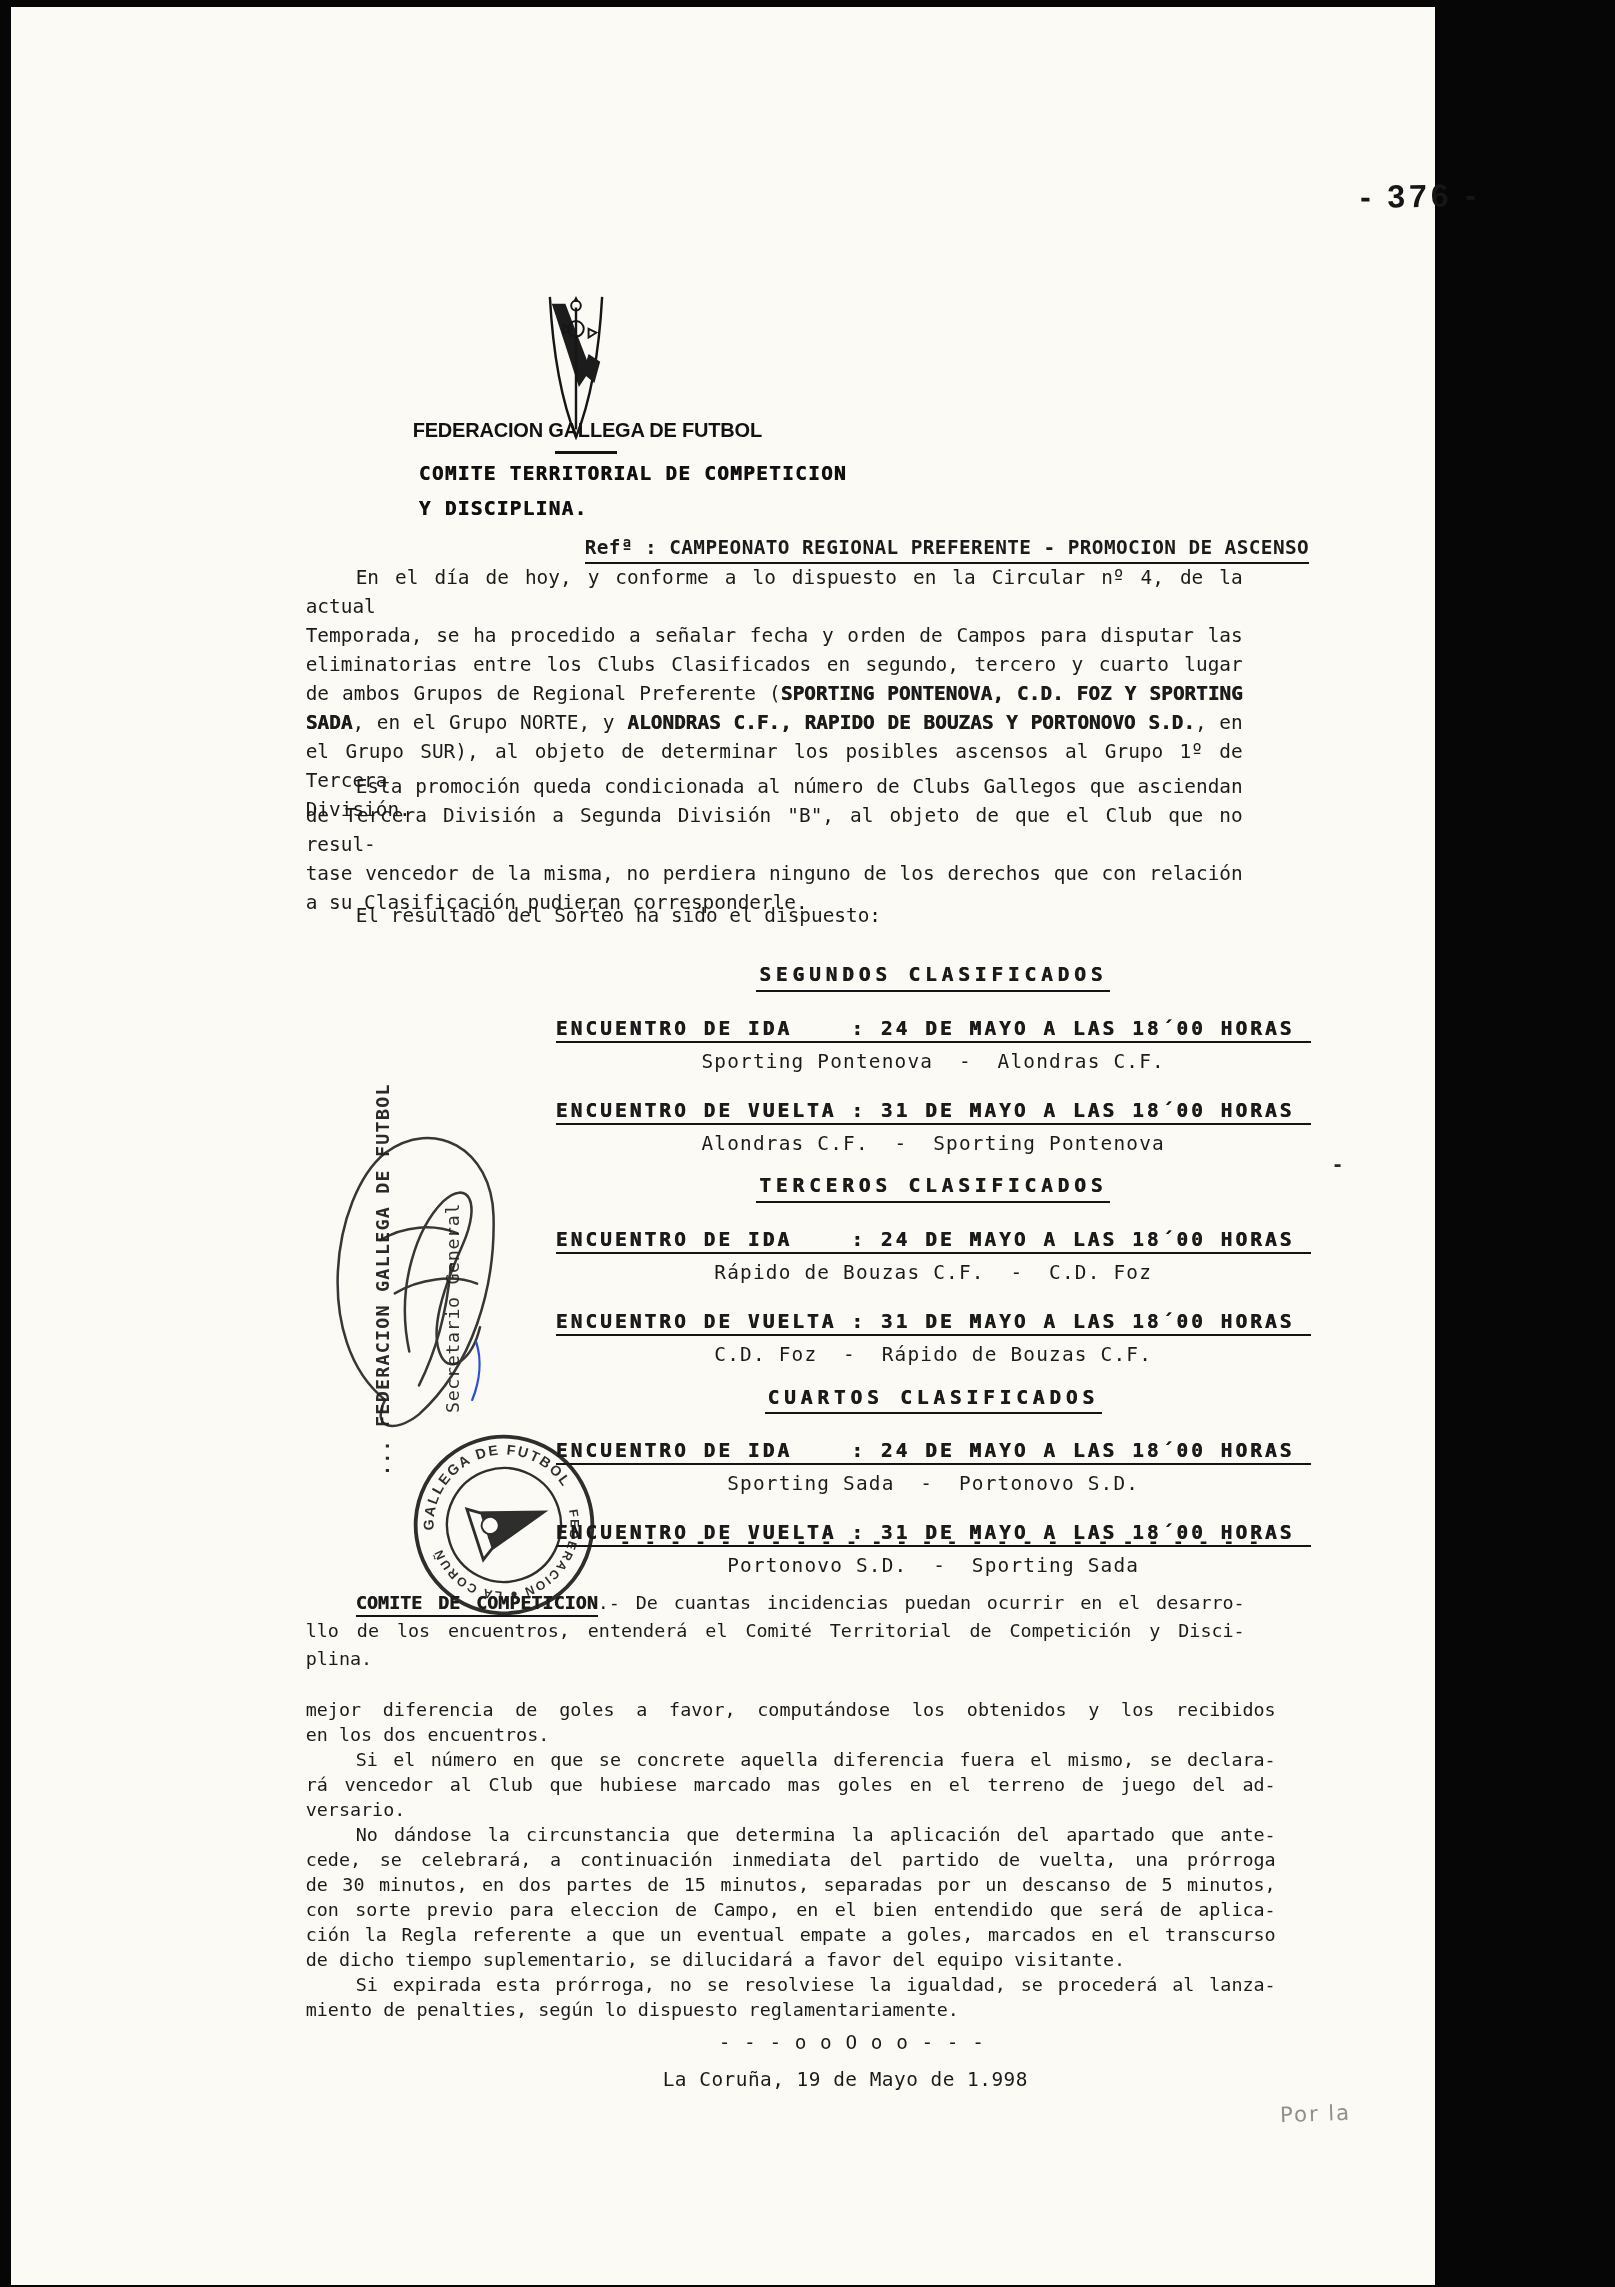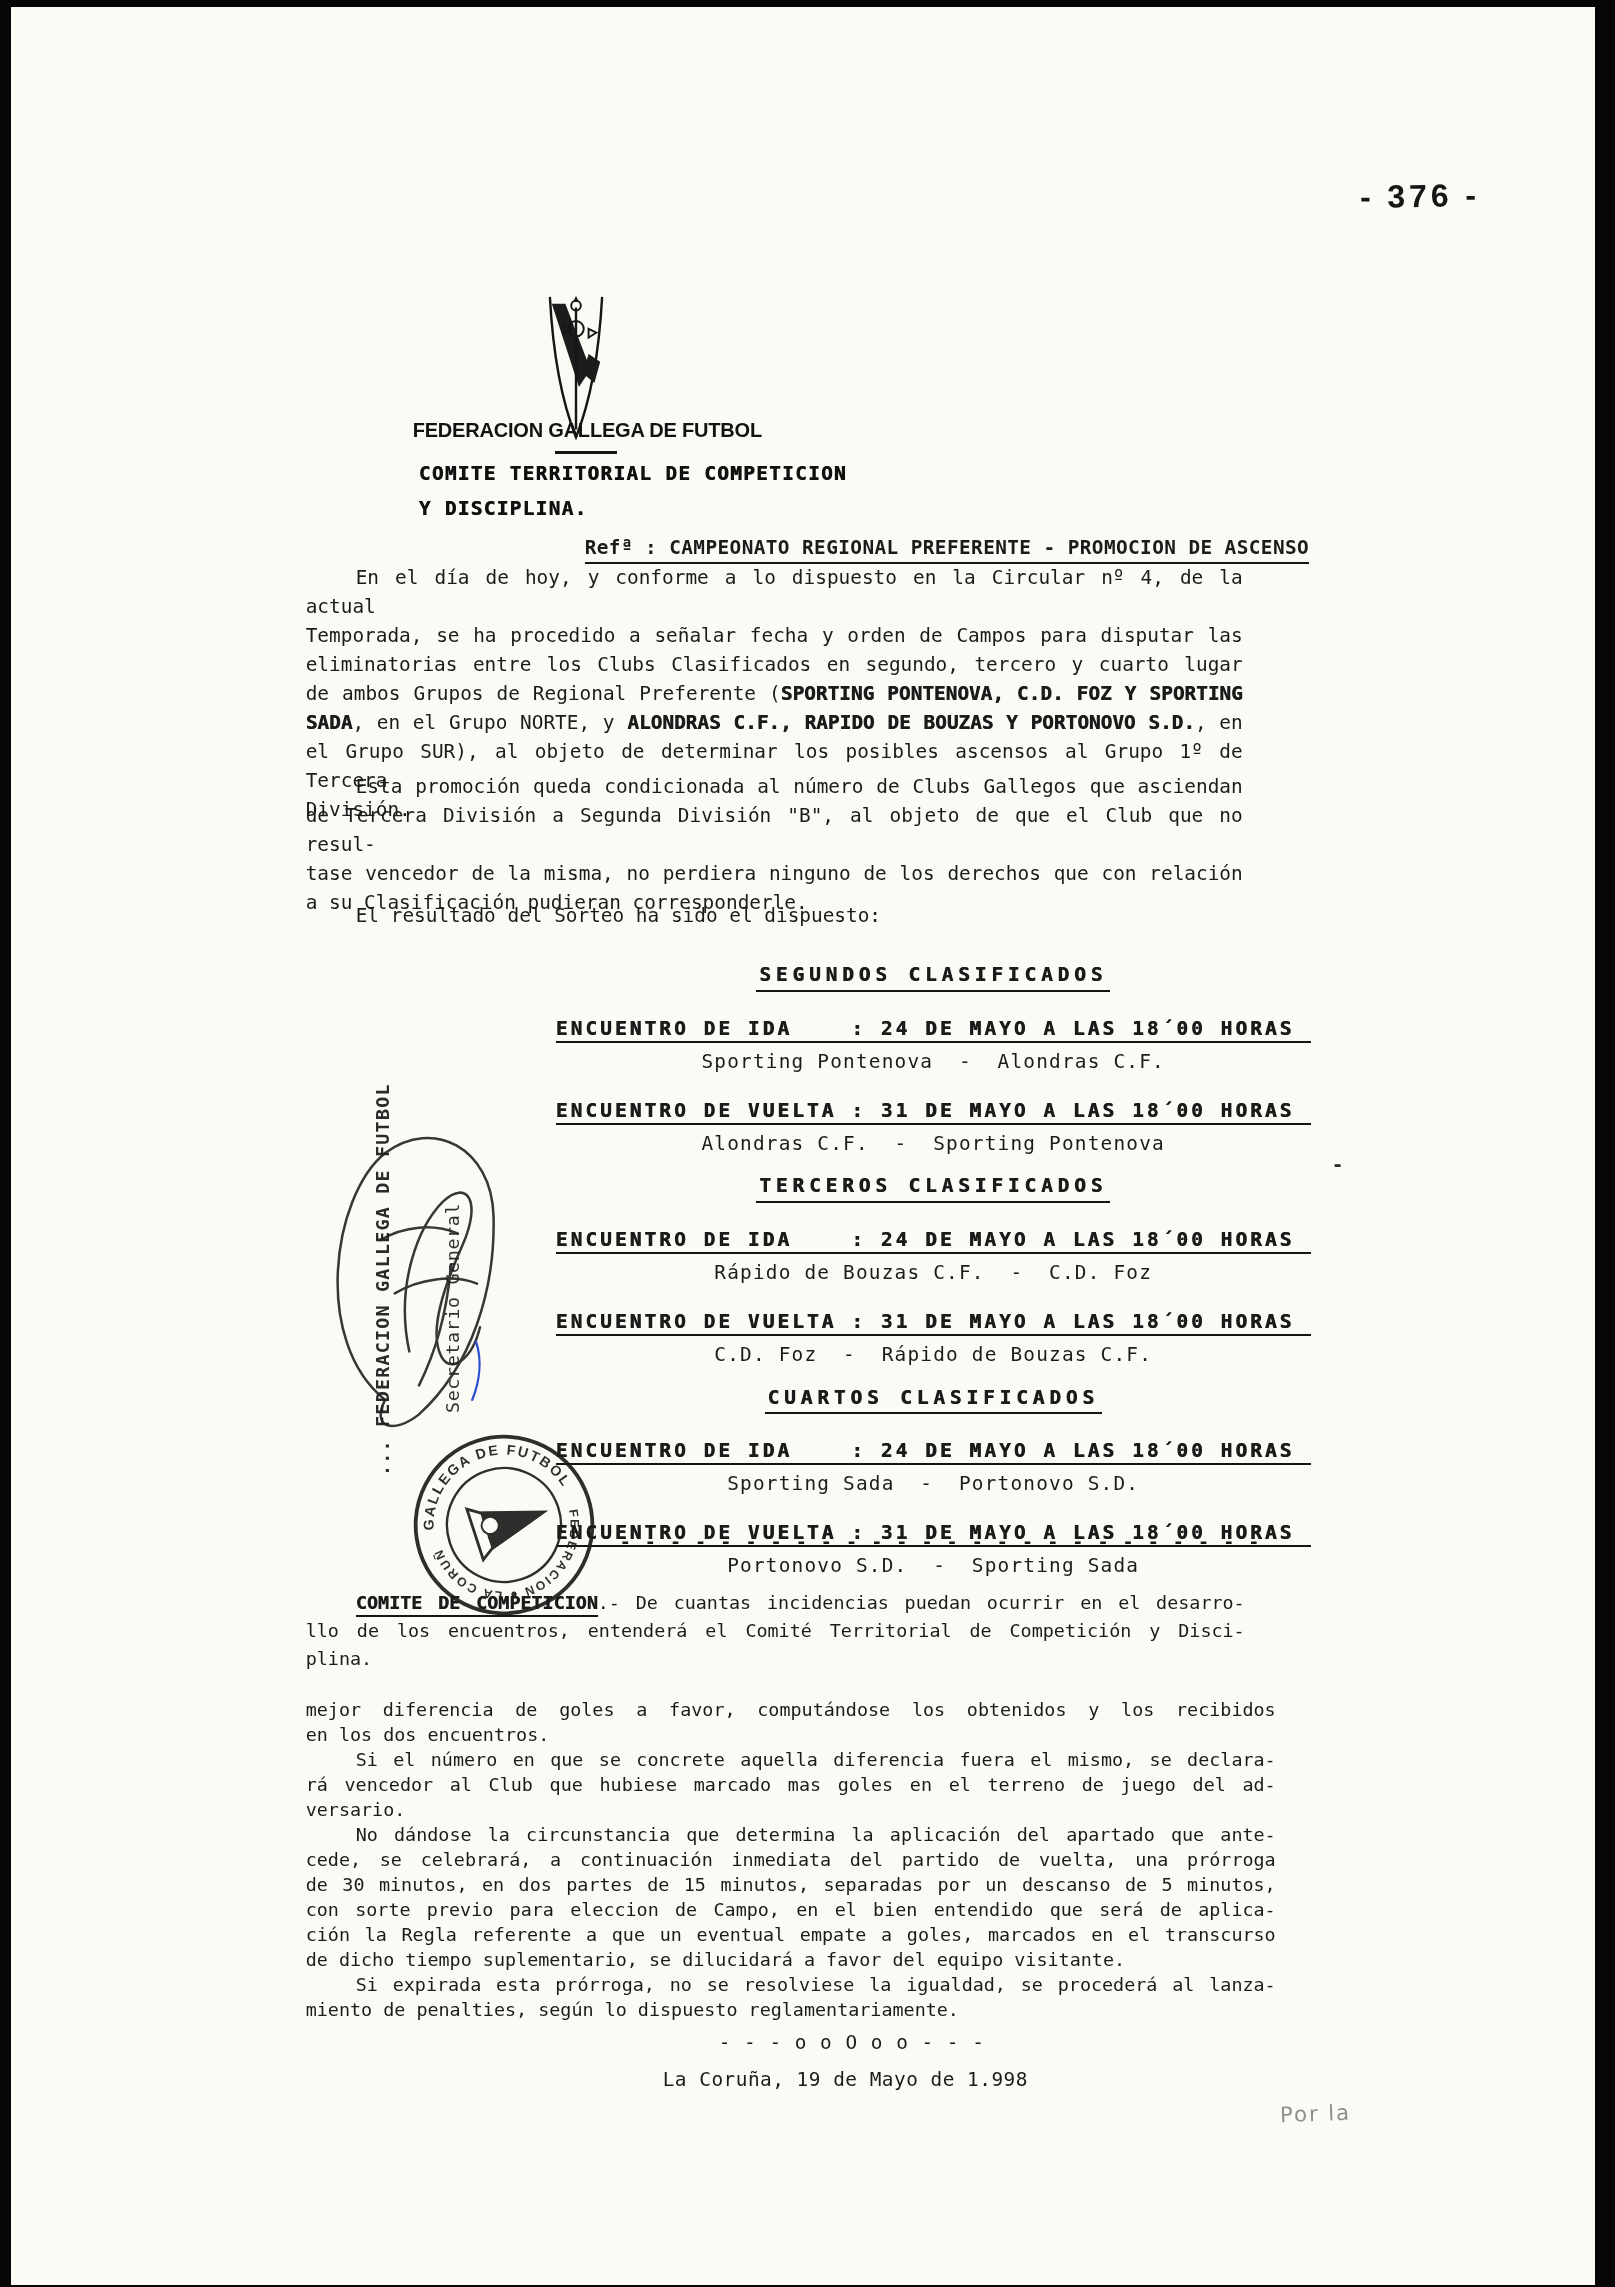--- a/index.html
+++ b/index.html
@@ -1,18 +1,18 @@
 <!DOCTYPE html>
 <html><head>
 <meta charset="utf-8">
 <style>
   html,body{margin:0;padding:0;background:#000;}
   .scan{position:relative;width:1616px;height:2287px;background:#060606;overflow:hidden;
         font-family:"DejaVu Sans Mono","Liberation Mono",monospace;color:#1b1b1b;}
-  .paper{position:absolute;left:10.7px;top:6.8px;width:1584px;height:2278px;background:#fbfaf5;}
+  .paper{position:absolute;left:10.7px;top:6.8px;width:1424px;height:2278px;background:#fbfaf5;}
   .abs{position:absolute;}
 
   
   .pagenum{left:1349px;top:171px;font-family:"Liberation Sans","DejaVu Sans",sans-serif;
            font-weight:800;font-size:32px;letter-spacing:3.9px;color:#161616;transform:rotate(-1deg);white-space:pre;}
 
   
   .org{left:402px;top:412px;font-family:"Liberation Sans","DejaVu Sans",sans-serif;
        font-weight:700;font-size:20px;letter-spacing:-0.2px;color:#121212;}
   .org-rule{left:544px;top:444px;width:62px;height:2.9px;background:#141414;}

